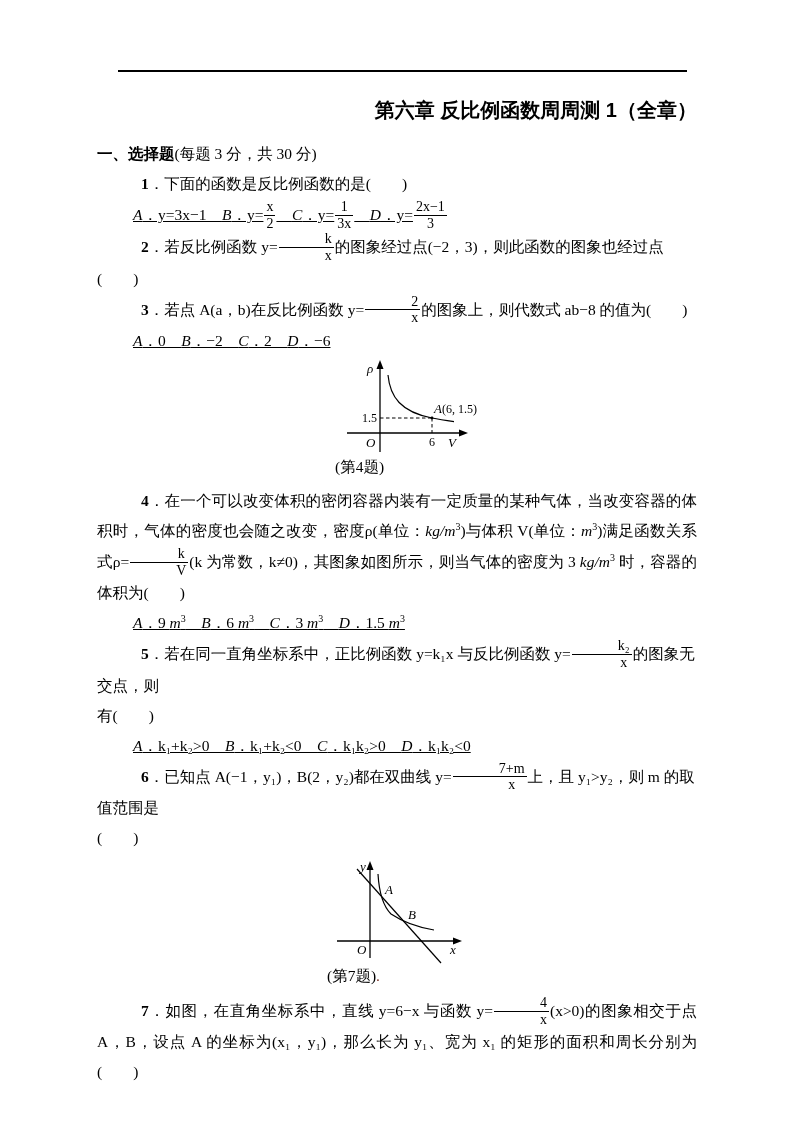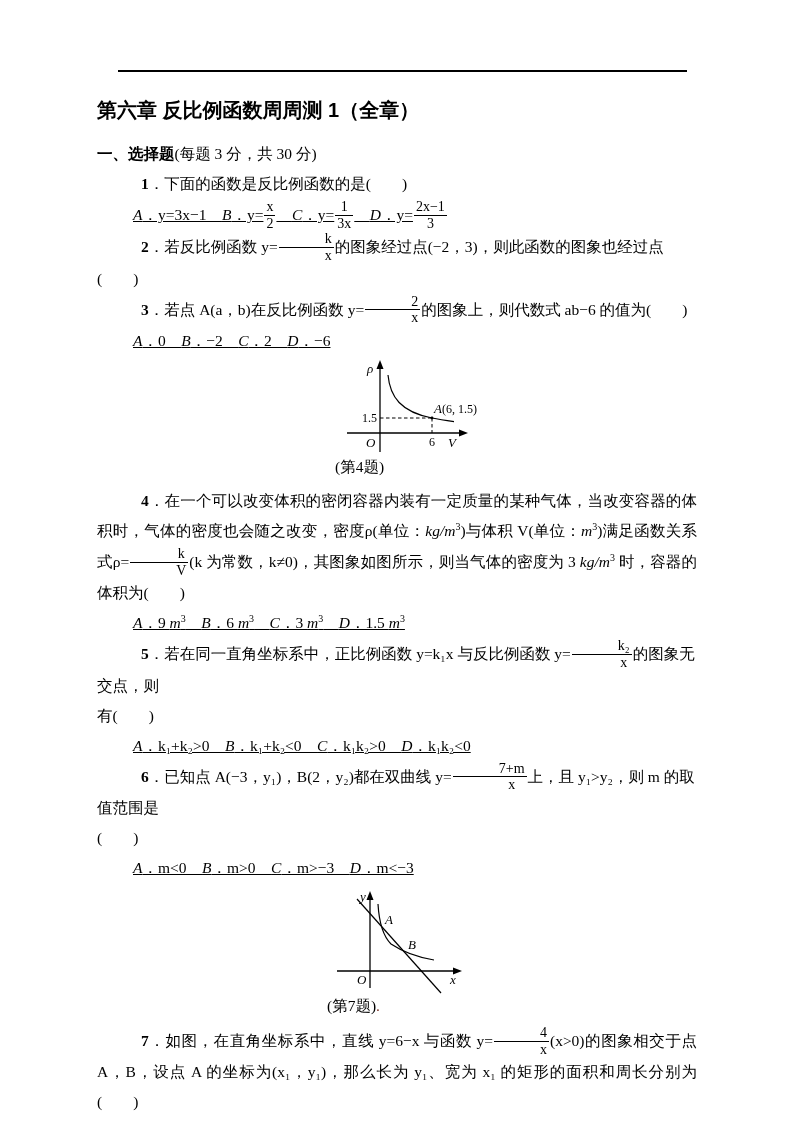--- a/index.html
+++ b/index.html
@@ -4,21 +4,21 @@
 <style>
   html,body{margin:0;padding:0;}
   body{
     width:793px;height:1122px;background:#ffffff;color:#000;
     font-family:"Liberation Serif","DejaVu Serif","DejaVu Sans",serif;
   }
   .page{position:relative;width:793px;height:1122px;background:#fff;overflow:hidden;}
   .topline{position:absolute;left:118px;top:70px;width:569px;height:0;border-top:2px solid #000;}
   .content{position:absolute;left:97px;top:95px;width:600px;font-size:15.5px;line-height:30px;}
   .title{
-    margin:0 0 14px 0;text-align:left;font-size:20px;line-height:30px;font-weight:700;
+    margin:0 0 14px 0;text-align:right;font-size:20px;line-height:30px;font-weight:700;
     font-family:"Liberation Sans","DejaVu Sans",sans-serif;
   }
   p{margin:0;}
   .stem{text-indent:44px;}
   .just{text-align:justify;}
   .cont{text-indent:0;}
   .opts{padding-left:36px;text-decoration:underline;}
   .sec .bd{font-family:"Liberation Sans","DejaVu Sans",sans-serif;}
   .bd{font-weight:700;}
   .it{font-style:italic;}
@@ -48,21 +48,21 @@
   <div class="content">
     <h1 class="title">第六章 反比例函数周周测 1（全章）</h1>
 
     <p class="sec"><span class="bd">一、选择题</span><span class="">(每题 3 分，共 30 分)</span></p>
 
     <p class="stem"><span class="bd">1</span><span class="">．下面的函数是反比例函数的是(　　)</span></p>
     <p class="opts"><span class="it">A</span><span class="">．y=3x−1　</span><span class="it">B</span><span class="">．y=</span><span class="fr"><span class="n">x</span><span class="d">2</span></span><span class="">　</span><span class="it">C</span><span class="">．y=</span><span class="fr"><span class="n">1</span><span class="d">3x</span></span><span class="">　</span><span class="it">D</span><span class="">．y=</span><span class="fr"><span class="n">2x−1</span><span class="d">3</span></span></p>
 
     <p class="stem"><span class="bd">2</span><span class="">．若反比例函数 y=</span><span class="fr"><span class="n">k</span><span class="d">x</span></span><span class="">的图象经过点(−2，3)，则此函数的图象也经过点(　　)</span></p>
 
-    <p class="stem"><span class="bd">3</span><span class="">．若点 A(a，b)在反比例函数 y=</span><span class="fr"><span class="n">2</span><span class="d">x</span></span><span class="">的图象上，则代数式 ab−6 的值为(　　)</span></p>
+    <p class="stem"><span class="bd">3</span><span class="">．若点 A(a，b)在反比例函数 y=</span><span class="fr"><span class="n">2</span><span class="d">x</span></span><span class="">的图象上，则代数式 ab−8 的值为(　　)</span></p>
     <p class="opts"><span class="it">A</span><span class="">．0　</span><span class="it">B</span><span class="">．−2　</span><span class="it">C</span><span class="">．2　</span><span class="it">D</span><span class="">．−6</span></p>
 
     <figure class="fig4">
       <svg width="152" height="95" viewBox="0 0 152 95" xmlns="http://www.w3.org/2000/svg">
 
         <line x1="45" y1="6" x2="45" y2="92" stroke="#000" stroke-width="1.3"></line>
         <polygon points="45,0 41.5,9 48.5,9"></polygon>
         <line x1="12" y1="73" x2="127" y2="73" stroke="#000" stroke-width="1.3"></line>
         <polygon points="133,73 124,69.5 124,76.5"></polygon>
 
@@ -82,23 +82,22 @@
       <figcaption class="cap">(第4题)</figcaption>
     </figure>
 
     <p class="stem just mt4"><span class="bd">4</span><span class="">．在一个可以改变体积的密闭容器内装有一定质量的某种气体，当改变容器的体积时，气体的密度也会随之改变，密度ρ(单位：</span><span class="it">kg/m</span><span class="sup">3</span><span class="">)与体积 V(单位：</span><span class="it">m</span><span class="sup">3</span><span class="">)满足函数关系式ρ=</span><span class="fr"><span class="n">k</span><span class="d">V</span></span><span class="">(k 为常数，k≠0)，其图象如图所示，则当气体的密度为 3 </span><span class="it">kg/m</span><span class="sup">3</span><span class=""> 时，容器的体积为(　　)</span></p>
     <p class="opts"><span class="it">A</span><span class="">．9 </span><span class="it">m</span><span class="sup">3</span><span class="">　</span><span class="it">B</span><span class="">．6 </span><span class="it">m</span><span class="sup">3</span><span class="">　</span><span class="it">C</span><span class="">．3 </span><span class="it">m</span><span class="sup">3</span><span class="">　</span><span class="it">D</span><span class="">．1.5 </span><span class="it">m</span><span class="sup">3</span></p>
 
     <p class="stem"><span class="bd">5</span><span class="">．若在同一直角坐标系中，正比例函数 y=k₁x 与反比例函数 y=</span><span class="fr"><span class="n">k₂</span><span class="d">x</span></span><span class="">的图象无交点，则</span></p>
     <p class="cont"><span class="">有(　　)</span></p>
     <p class="opts"><span class="it">A</span><span class="">．k₁+k₂&gt;0　</span><span class="it">B</span><span class="">．k₁+k₂&lt;0　</span><span class="it">C</span><span class="">．k₁k₂&gt;0　</span><span class="it">D</span><span class="">．k₁k₂&lt;0</span></p>
 
-    <p class="stem"><span class="bd">6</span><span class="">．已知点 A(−3，y₁)，B(2，y₂)都在双曲线 y=</span><span class="fr"><span class="n">7+m</span><span class="d">x</span></span><span class="">上，且 y₁&gt;y₂，则 m 的取值范围是</span></p>
+    <p class="stem"><span class="bd">6</span><span class="">．已知点 A(−1，y₁)，B(2，y₂)都在双曲线 y=</span><span class="fr"><span class="n">7+m</span><span class="d">x</span></span><span class="">上，且 y₁&gt;y₂，则 m 的取值范围是</span></p>
     <p class="cont"><span class="">(　　)</span></p>
-    <p class="opts"><span class="it">A</span><span class="">．m&lt;0　</span><span class="it">B</span><span class="">．m&gt;0　</span><span class="it">C</span><span class="">．m&gt;−3　</span><span class="it">D</span><span class="">．m&lt;−3</span></p>
 
     <figure class="fig7">
       <svg width="150" height="103" viewBox="0 0 150 103" xmlns="http://www.w3.org/2000/svg">
 
         <line x1="43" y1="6" x2="43" y2="97" stroke="#000" stroke-width="1.3"></line>
         <polygon points="43,0 39.5,9 46.5,9"></polygon>
         <line x1="10" y1="80" x2="129" y2="80" stroke="#000" stroke-width="1.3"></line>
         <polygon points="135,80 126,76.5 126,83.5"></polygon>
 
         <line x1="30" y1="8" x2="114" y2="102" stroke="#000" stroke-width="1.2"></line>

